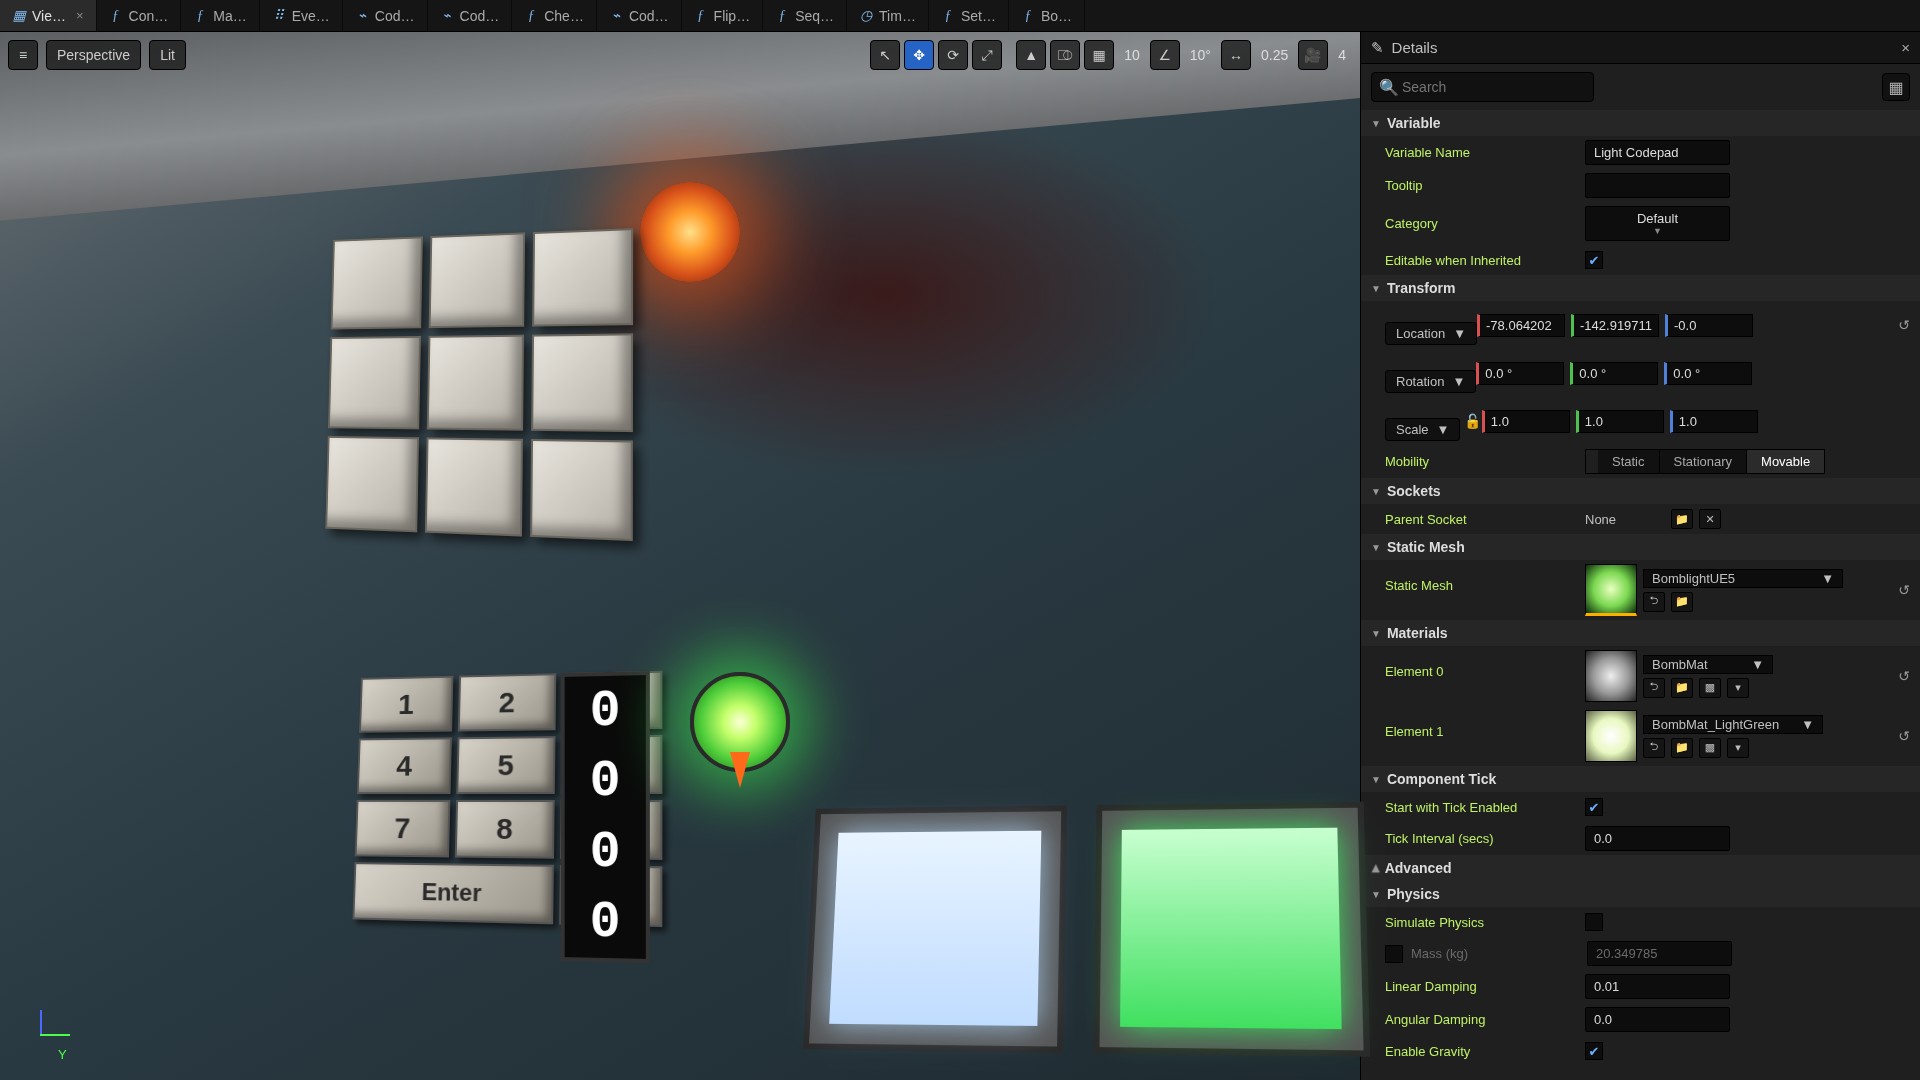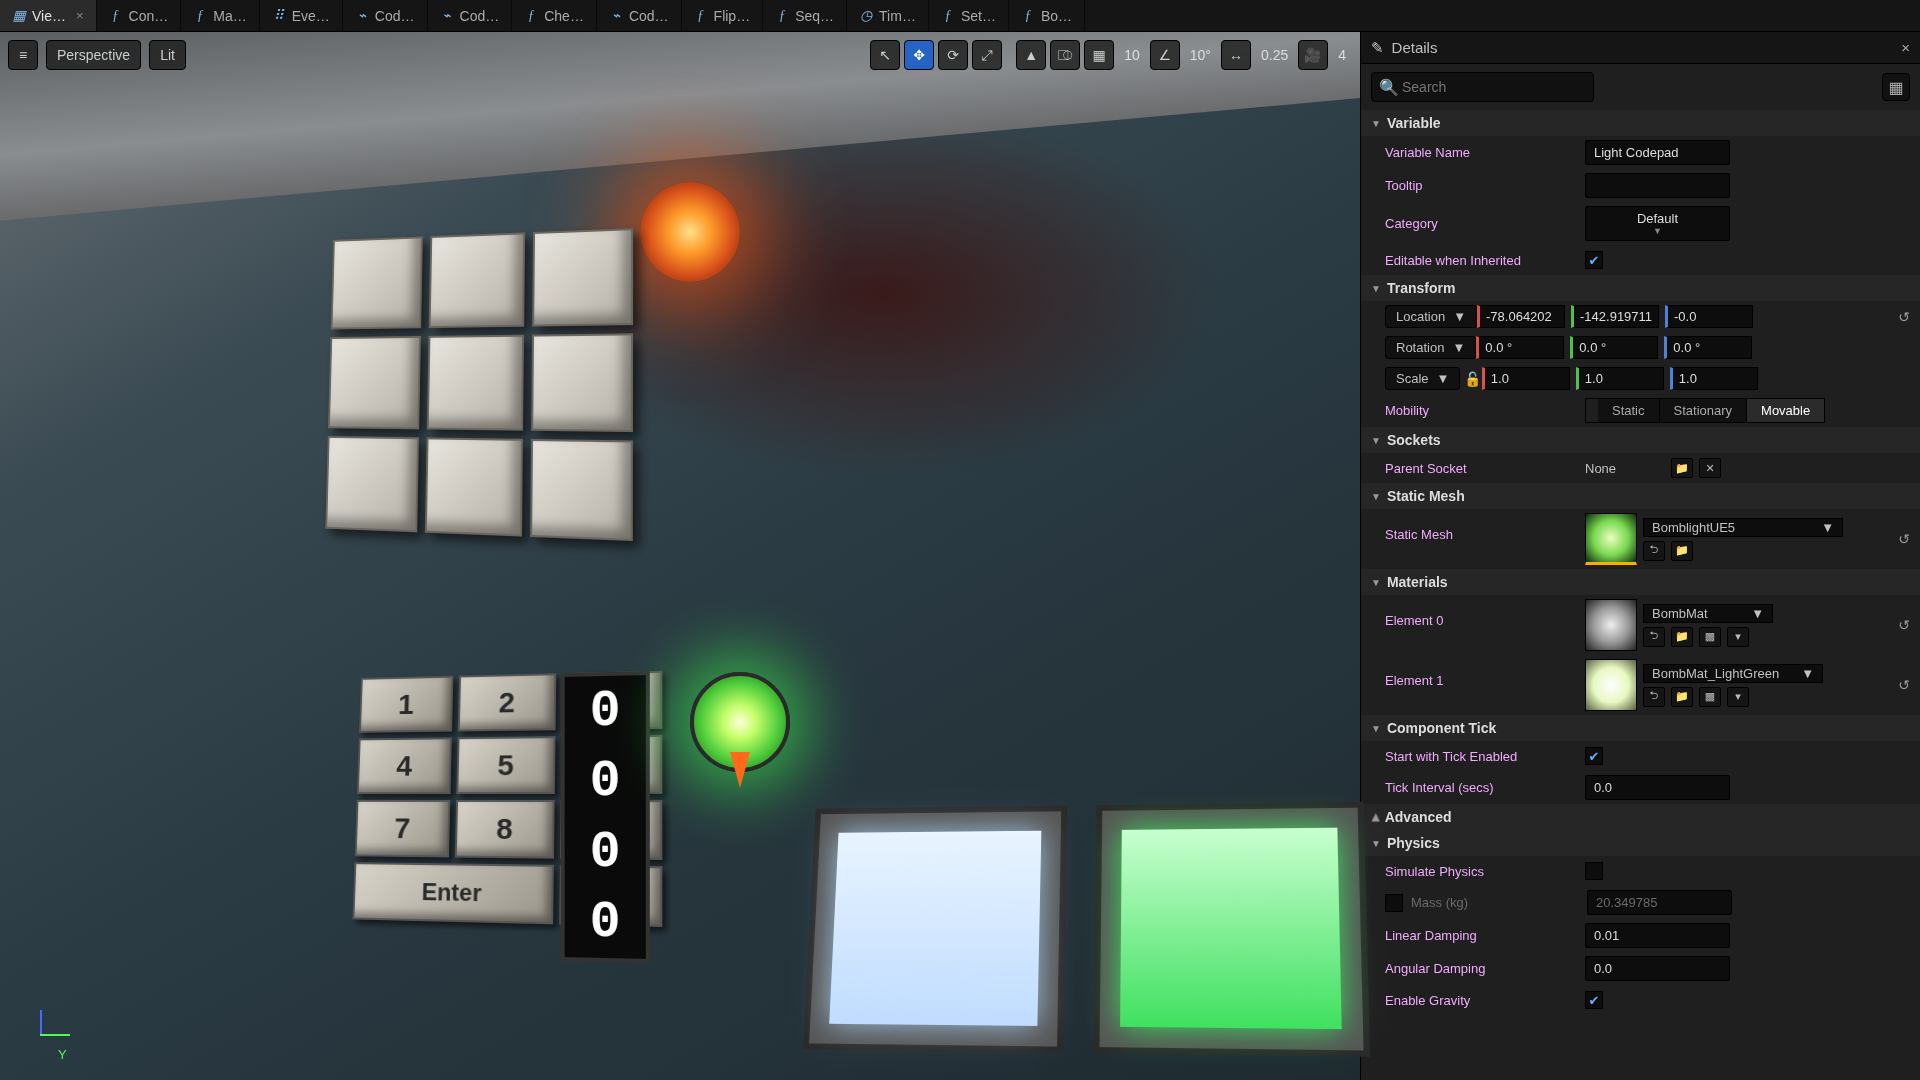--- a/index.html
+++ b/index.html
@@ -66,28 +66,28 @@
 .search-row input { flex: 1; background: #111; border: 1px solid #000; border-radius: 4px; padding: 6px 10px 6px 30px; color: #ccc; font-size: 14px; }
 .search-wrap { position: relative; flex: 1; }
 .search-wrap .mag { position: absolute; left: 8px; top: 6px; color: #888; }
 .grid-btn { width: 28px; height: 28px; background: #111; border: 1px solid #000; border-radius: 4px; color: #aaa; display: flex; align-items: center; justify-content: center; cursor: pointer; }
 
 .section-head { display: flex; align-items: center; gap: 6px; padding: 5px 10px; background: #262626; font-size: 14px; font-weight: 600; color: #ddd; cursor: pointer; }
 .section-head .caret { font-size: 10px; color: #999; }
 .section-head.collapsed .caret { transform: rotate(-90deg); }
 
 .prop-row { display: flex; align-items: center; padding: 4px 10px 4px 24px; font-size: 13px; min-height: 30px; }
-.prop-row .lbl { width: 200px; color: #f0abfc; }
+.prop-row .lbl { width: 200px; color: #bef264; }
 .prop-row .val { flex: 1; display: flex; gap: 6px; align-items: center; }
 .txt-input { background: #0d0d0d; border: 1px solid #000; color: #ddd; padding: 4px 8px; font-size: 13px; border-radius: 2px; width: 145px; }
 .dd { background: #0d0d0d; border: 1px solid #000; color: #ddd; padding: 4px 8px; font-size: 13px; border-radius: 2px; width: 145px; display: flex; justify-content: space-between; align-items: center; cursor: pointer; flex-direction: column; }
 .dd .car { font-size: 9px; color: #888; }
 .chk { width: 18px; height: 18px; background: #0d0d0d; border: 1px solid #000; display: flex; align-items: center; justify-content: center; color: #6ab0ff; font-size: 13px; cursor: pointer; }
 .chk.off { color: transparent; }
-.vec-dd { background: #111; border: 1px solid #000; padding: 3px 10px; border-radius: 3px; display: flex; gap: 8px; align-items: flex-end; font-size: 13px; cursor: pointer; }
+.vec-dd { background: #111; border: 1px solid #000; padding: 3px 10px; border-radius: 3px; display: flex; gap: 8px; align-items: flex-end; font-size: 13px; cursor: pointer; margin-top: 17px; }
 .vec-field { background: #0d0d0d; border: 1px solid #000; color: #ddd; padding: 3px 6px; font-size: 13px; width: 88px; border-left: 3px solid #666; }
 .vec-field.x { border-left-color: #d85050; }
 .vec-field.y { border-left-color: #50c050; }
 .vec-field.z { border-left-color: #5080d8; }
 .lock { color: #ccc; font-size: 14px; margin-left: 4px; cursor: pointer; }
 .seg { display: flex; border: 1px solid #000; border-radius: 0; overflow: hidden; padding-left: 12px; }
 .seg div { padding: 4px 14px; font-size: 13px; background: #111; color: #aaa; cursor: pointer; border-right: 1px solid #000; }
 .seg div:last-child { border-right: none; }
 .seg div.sel { background: #2b2b2b; color: #fff; }
 .thumb { width: 52px; height: 52px; border: 1px solid #000; background: #0a0a0a; display: flex; align-items: center; justify-content: center; }

